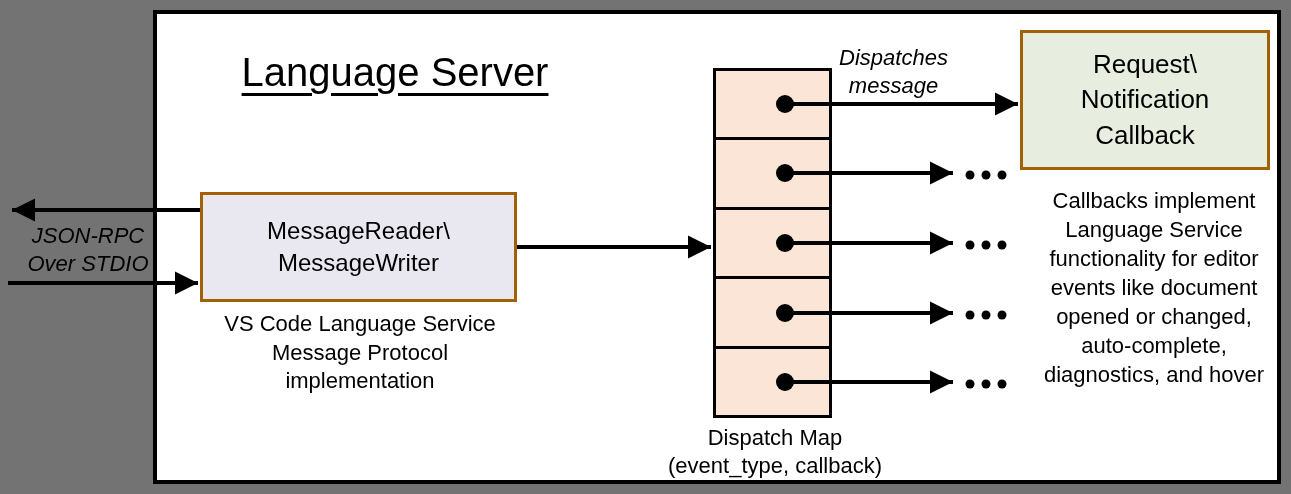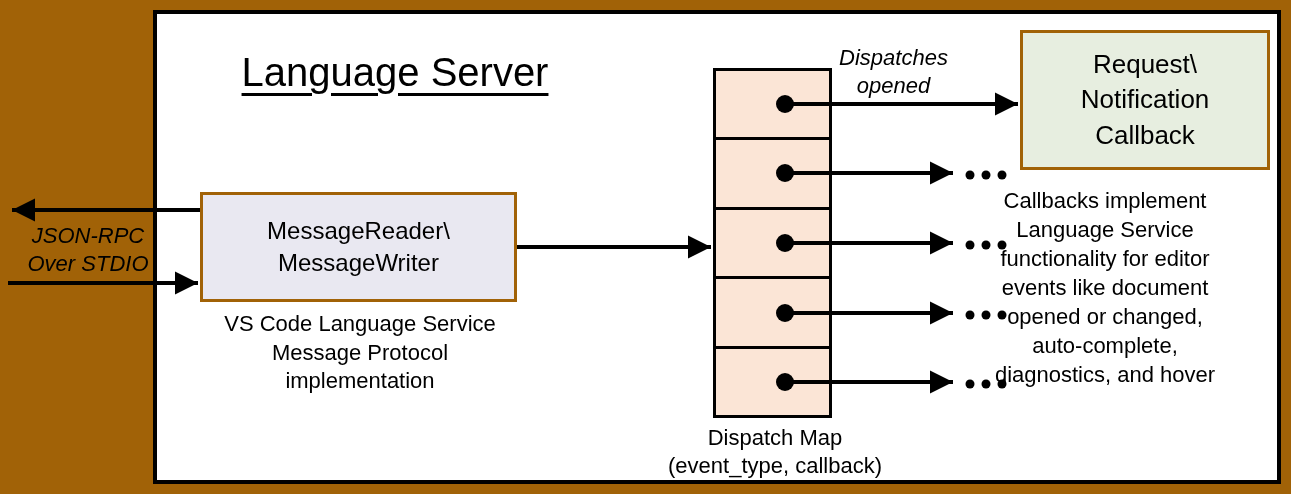--- a/index.html
+++ b/index.html
@@ -1,17 +1,17 @@
 <!DOCTYPE html>
 <html style="--reader-fill: #E9E8F1; --dispatch-fill: #FBE5D6; --callback-fill: #E7EEE0;"><head>
 <meta charset="utf-8">
 <style>
   html,body{margin:0;padding:0;background:#ffffff;}
   body{font-family:"Liberation Sans", sans-serif; color:#000;}
-  .canvas{position:relative;width:1291px;height:494px;background:#a16207;overflow:hidden;}
+  .canvas{position:relative;width:1291px;height:494px;background:#737373;overflow:hidden;}
 
   .outer-box{position:absolute;left:153px;top:10px;width:1128px;height:474px;
     border:4px solid #000;box-sizing:border-box;background:#fff;}
 
   .title{position:absolute;left:180px;top:48px;width:430px;text-align:center;
     font-size:40px;line-height:1.2;text-decoration:underline;
     text-decoration-thickness:3px;text-underline-offset:7px;white-space:pre-line;}
 
   .node{position:absolute;box-sizing:border-box;border:3px solid #a16207;
     display:flex;align-items:center;justify-content:center;text-align:center;}
@@ -26,21 +26,21 @@
   .dispatch-cell{flex:1;}
   .dispatch-cell + .dispatch-cell{border-top:3px solid #000;}
 
   .label{position:absolute;text-align:center;font-size:22px;line-height:1.27;white-space:pre-line;}
   .italic{font-style:italic;}
   .io-label{left:13px;top:222px;width:150px;}
   .lookup-label{left:515px;top:156px;width:180px;}
   .dispatches-label{left:826px;top:44px;width:135px;}
   .reader-caption{left:195px;top:310px;width:330px;line-height:1.3;}
   .dispatch-caption{left:620px;top:424px;width:310px;}
-  .callback-note{left:971px;top:186px;width:268px;line-height:1.32;}
+  .callback-note{left:1020px;top:186px;width:268px;line-height:1.32;}
 
   .connector-layer{position:absolute;left:0;top:0;width:1291px;height:494px;pointer-events:none;}
 </style>
 </head>
 <body>
 
 <div class="canvas">
 
   <div class="outer-box"></div>
 
@@ -72,21 +72,21 @@
 Language Service
 functionality for editor
 events like document
 opened or changed,
 auto-complete,
 diagnostics, and hover</div>
 
   <div class="label italic io-label">JSON-RPC
 Over STDIO</div>
   <div class="label italic dispatches-label">Dispatches
-opened</div>
+message</div>
 
   <svg class="connector-layer" width="1291" height="494" viewBox="0 0 1291 494" xmlns="http://www.w3.org/2000/svg">
     <defs>
       <marker id="ah" viewBox="0 0 10 10" refX="10" refY="5" markerWidth="5.8" markerHeight="5.8" orient="auto-start-reverse">
         <path d="M0,0 L10,5 L0,10 Z" fill="#000"></path>
       </marker>
     </defs>
 
     <line x1="200" y1="210" x2="12" y2="210" stroke="#000" stroke-width="4" marker-end="url(#ah)"></line>
 

